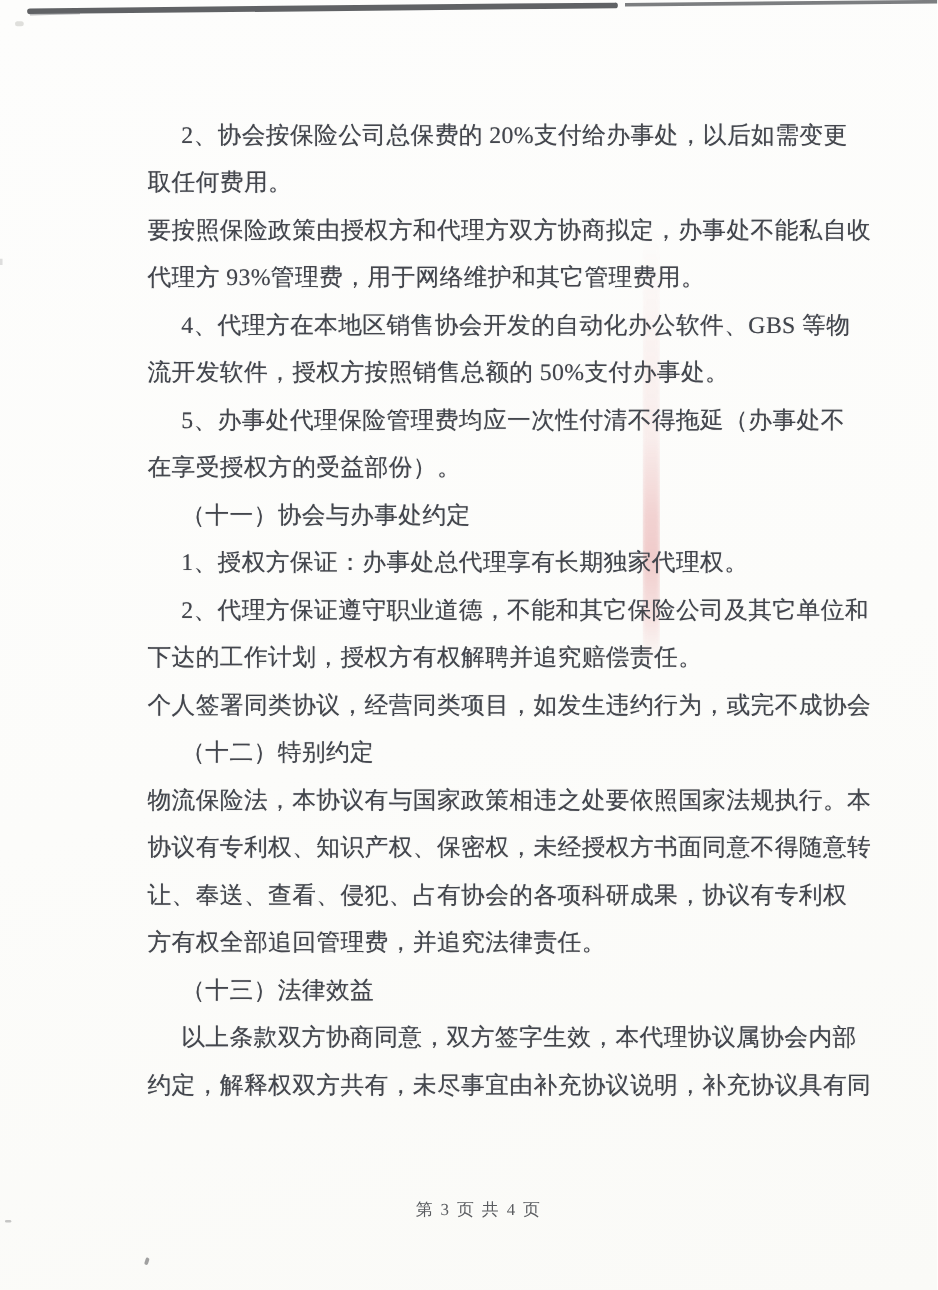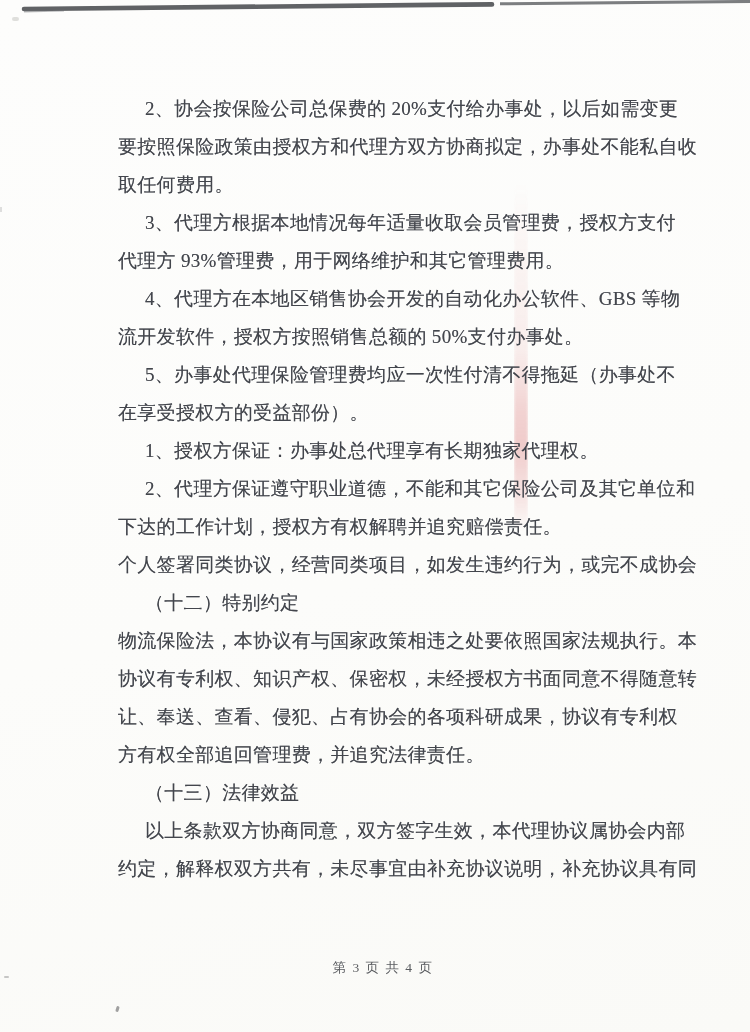--- a/index.html
+++ b/index.html
@@ -91,28 +91,28 @@
     <path d="M24 9 C140 7.5, 320 5.8, 492 4.4" fill="none" style="stroke:var(--topline)" stroke-width="4.6" stroke-linecap="round" opacity="0.88"></path>
     <path d="M500 3.8 C600 2.8, 700 1.8, 750 1.4" fill="none" style="stroke:var(--topline)" stroke-width="3" opacity="0.72"></path>
     <path d="M24 11.5 L64 10.5" fill="none" stroke="#6b6d70" stroke-width="2" opacity="0.45"></path>
   </svg>
 
   <div class="pink-streak"></div>
 
   <div class="content">
 
   <div class="line first">2、协会按保险公司总保费的 20%支付给办事处，以后如需变更</div>
+      <div class="line">取任何费用。</div>
       <div class="line">要按照保险政策由授权方和代理方双方协商拟定，办事处不能私自收</div>
-      <div class="line">取任何费用。</div>
-      <div class="line first">3、代理方根据本地情况每年适量收取会员管理费，授权方支付</div>
       <div class="line">代理方 93%管理费，用于网络维护和其它管理费用。</div>
       <div class="line first">4、代理方在本地区销售协会开发的自动化办公软件、GBS 等物</div>
       <div class="line">流开发软件，授权方按照销售总额的 50%支付办事处。</div>
       <div class="line first">5、办事处代理保险管理费均应一次性付清不得拖延（办事处不</div>
       <div class="line">在享受授权方的受益部份）。</div>
+      <div class="line first">（十一）协会与办事处约定</div>
       <div class="line first">1、授权方保证：办事处总代理享有长期独家代理权。</div>
       <div class="line first">2、代理方保证遵守职业道德，不能和其它保险公司及其它单位和</div>
       <div class="line">下达的工作计划，授权方有权解聘并追究赔偿责任。</div>
       <div class="line">个人签署同类协议，经营同类项目，如发生违约行为，或完不成协会</div>
       <div class="line first">（十二）特别约定</div>
       <div class="line">物流保险法，本协议有与国家政策相违之处要依照国家法规执行。本</div>
       <div class="line">协议有专利权、知识产权、保密权，未经授权方书面同意不得随意转</div>
       <div class="line">让、奉送、查看、侵犯、占有协会的各项科研成果，协议有专利权</div>
       <div class="line">方有权全部追回管理费，并追究法律责任。</div>
       <div class="line first">（十三）法律效益</div>

